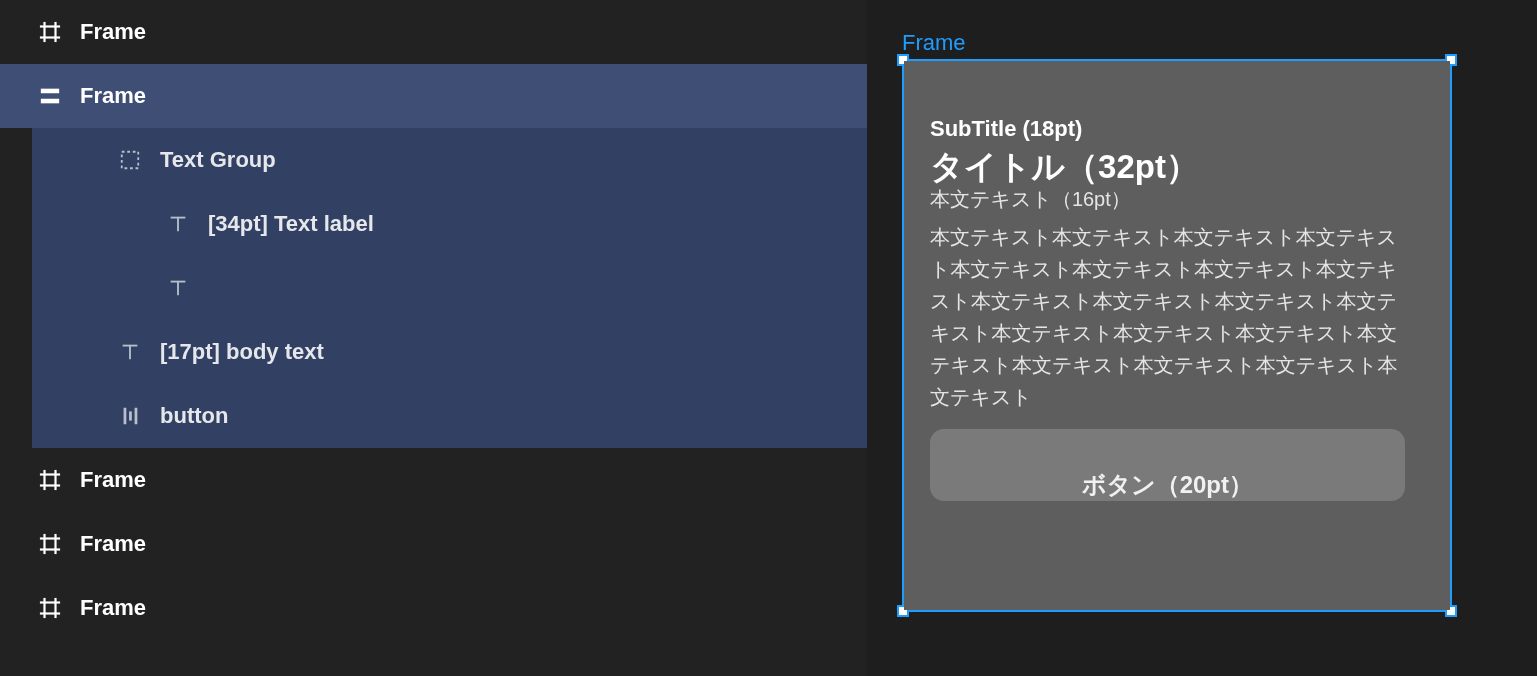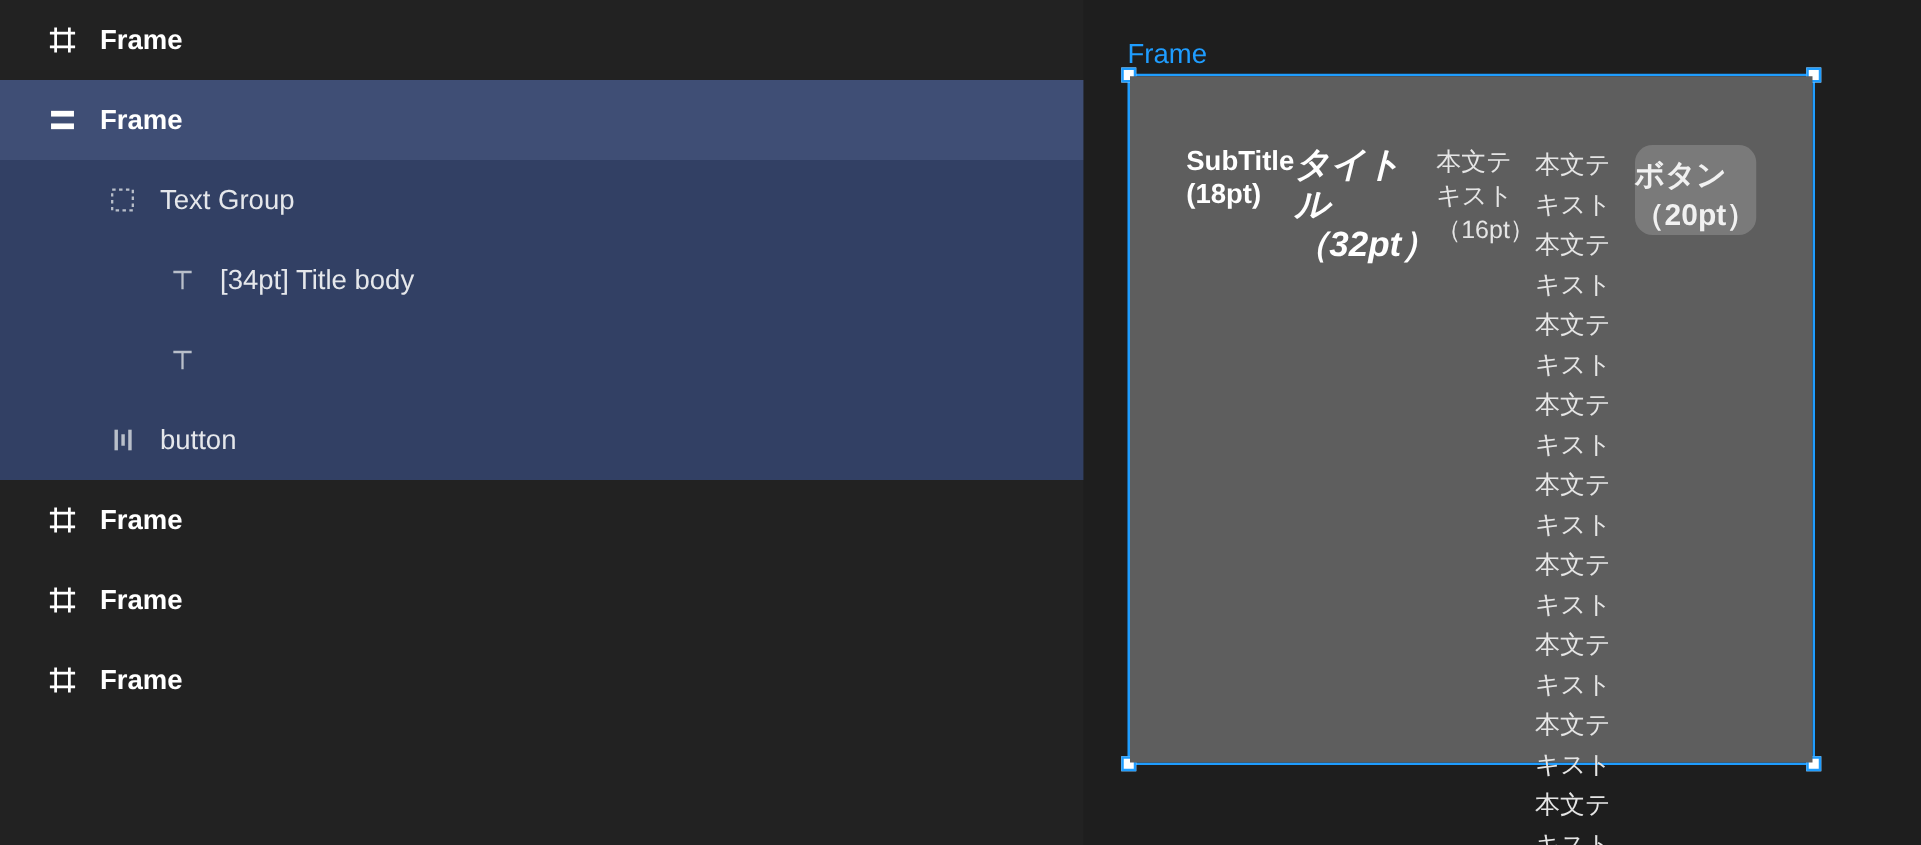--- a/index.html
+++ b/index.html
@@ -34,22 +34,23 @@
     cursor: pointer;
   }
   .layer-row.top-level {
     font-weight: 700;
   }
   .layer-row.selected {
     background: #3f4e75;
   }
   .layer-row.child {
     background: #324064;
-    font-weight: 400;
+    font-weight: 700;
     color: #e5e7eb;
+    margin-left: 32px;
   }
   .indent-1 { padding-left: 86px; }
   .indent-2 { padding-left: 134px; }
   .icon {
     width: 24px;
     height: 24px;
     display: flex;
     align-items: center;
     justify-content: center;
     flex-shrink: 0;
@@ -87,37 +88,35 @@
   }
   .h-tl { left: -7px; top: -7px; }
   .h-tr { right: -7px; top: -7px; }
   .h-bl { left: -7px; bottom: -7px; }
   .h-br { right: -7px; bottom: -7px; }
 
   .card {
     position: absolute;
     inset: 0;
     background: #5e5e5e;
-    padding: 55px 45px 45px 45px;
-    display: flex;
-    flex-direction: row;
+    padding: 55px 45px 45px 26px;
+    display: flex;
+    flex-direction: column;
   }
   .subtitle {
     color: #ffffff;
     font-size: 22px;
     font-weight: 700;
     margin-bottom: 6px;
   }
   .title {
     color: #ffffff;
-    font-size: 28px;
+    font-size: 33px;
     font-weight: 800;
     line-height: 1.15;
-    margin-bottom: 34px;
-    font-style: italic;
   }
   .body-heading {
     color: #e5e5e5;
     font-size: 20px;
     margin-bottom: 8px;
   }
   .body {
     color: #e5e5e5;
     font-size: 20px;
     line-height: 1.6;
@@ -175,29 +174,38 @@
         </span>
         <span>Text Group</span>
       </div>
       <div class="layer-row child indent-2">
         <span class="icon">
           <svg width="22" height="22" viewBox="0 0 24 24" fill="none" stroke="#b9bfca" stroke-width="2">
       <line x1="4" y1="5" x2="20" y2="5"></line>
             <line x1="12" y1="5" x2="12" y2="20"></line>
     </svg>
         </span>
-        <span>[34pt] Title body</span>
+        <span>[34pt] Text label</span>
       </div>
       <div class="layer-row child indent-2">
         <span class="icon">
           <svg width="22" height="22" viewBox="0 0 24 24" fill="none" stroke="#b9bfca" stroke-width="2">
       <line x1="4" y1="5" x2="20" y2="5"></line>
             <line x1="12" y1="5" x2="12" y2="20"></line>
     </svg>
         </span>
+      </div>
+      <div class="layer-row child indent-1">
+        <span class="icon">
+          <svg width="22" height="22" viewBox="0 0 24 24" fill="none" stroke="#b9bfca" stroke-width="2">
+      <line x1="4" y1="5" x2="20" y2="5"></line>
+            <line x1="12" y1="5" x2="12" y2="20"></line>
+    </svg>
+        </span>
+        <span>[17pt] body text</span>
       </div>
       <div class="layer-row child indent-1">
         <span class="icon">
           <svg width="22" height="22" viewBox="0 0 24 24" fill="#b9bfca">
       <rect x="5" y="3" width="3" height="18"></rect>
             <rect x="11" y="7" width="3" height="10"></rect>
             <rect x="17" y="3" width="3" height="18"></rect>
     </svg>
         </span>
         <span>button</span>

